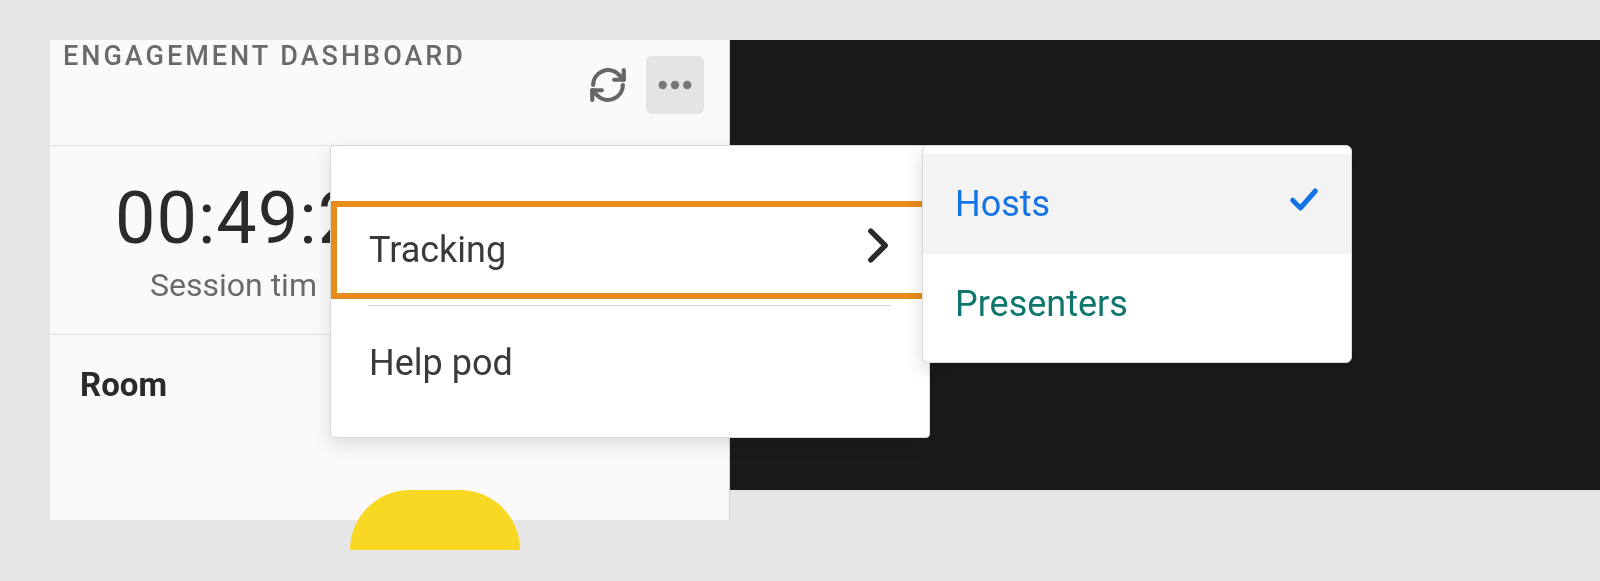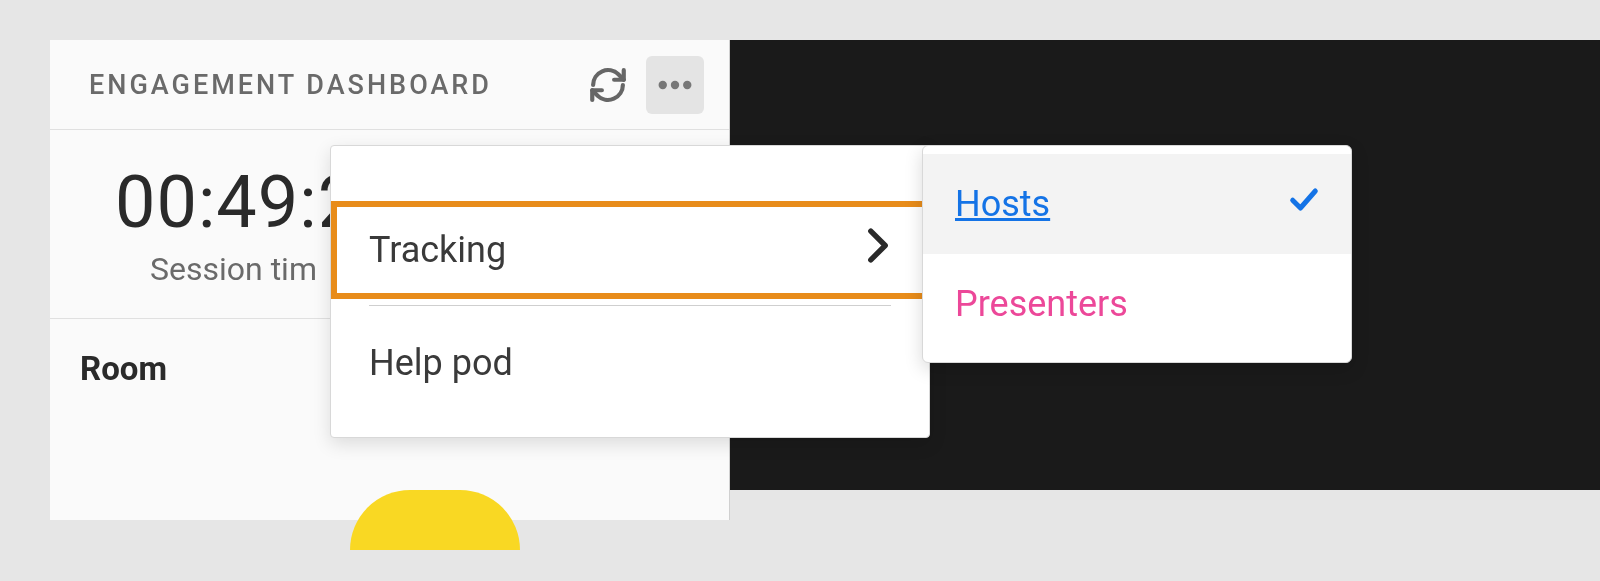--- a/index.html
+++ b/index.html
@@ -33,24 +33,23 @@
     .pod {
       position: absolute;
       left: 0;
       top: 0;
       width: 680px;
       height: 480px;
       background: #fafafa;
       border-right: 1px solid #d0d0d0;
     }
     .pod-header {
-      height: 90px;
-      display: flex;
-      align-items: center;
-      padding: 0 39px;
+      height: 106px;
+      display: flex;
+      padding: 0 13px;
       border-bottom: 1px solid #e0e0e0;
       position: relative;
     }
     .pod-title {
       font-size: 27px;
       font-weight: 500;
       letter-spacing: 3px;
       color: #6a6a6a;
     }
     .icon-btn {
@@ -154,27 +153,26 @@
       border-radius: 6px;
       box-shadow: 0 6px 18px rgba(0,0,0,0.15);
       padding: 8px 0;
     }
     .submenu-item {
       height: 100px;
       display: flex;
       align-items: center;
       padding: 0 32px;
       font-size: 36px;
-      color: #ec4899;
+      color: #0f766e;
       cursor: pointer;
       position: relative;
     }
     .submenu-item.selected {
       color: #1473e6;
-      text-decoration: underline;
     }
     .submenu-item.hovered {
       background: #f3f3f3;
     }
     .check {
       position: absolute;
       right: 30px;
       top: 50%;
       transform: translateY(-50%);
     }

